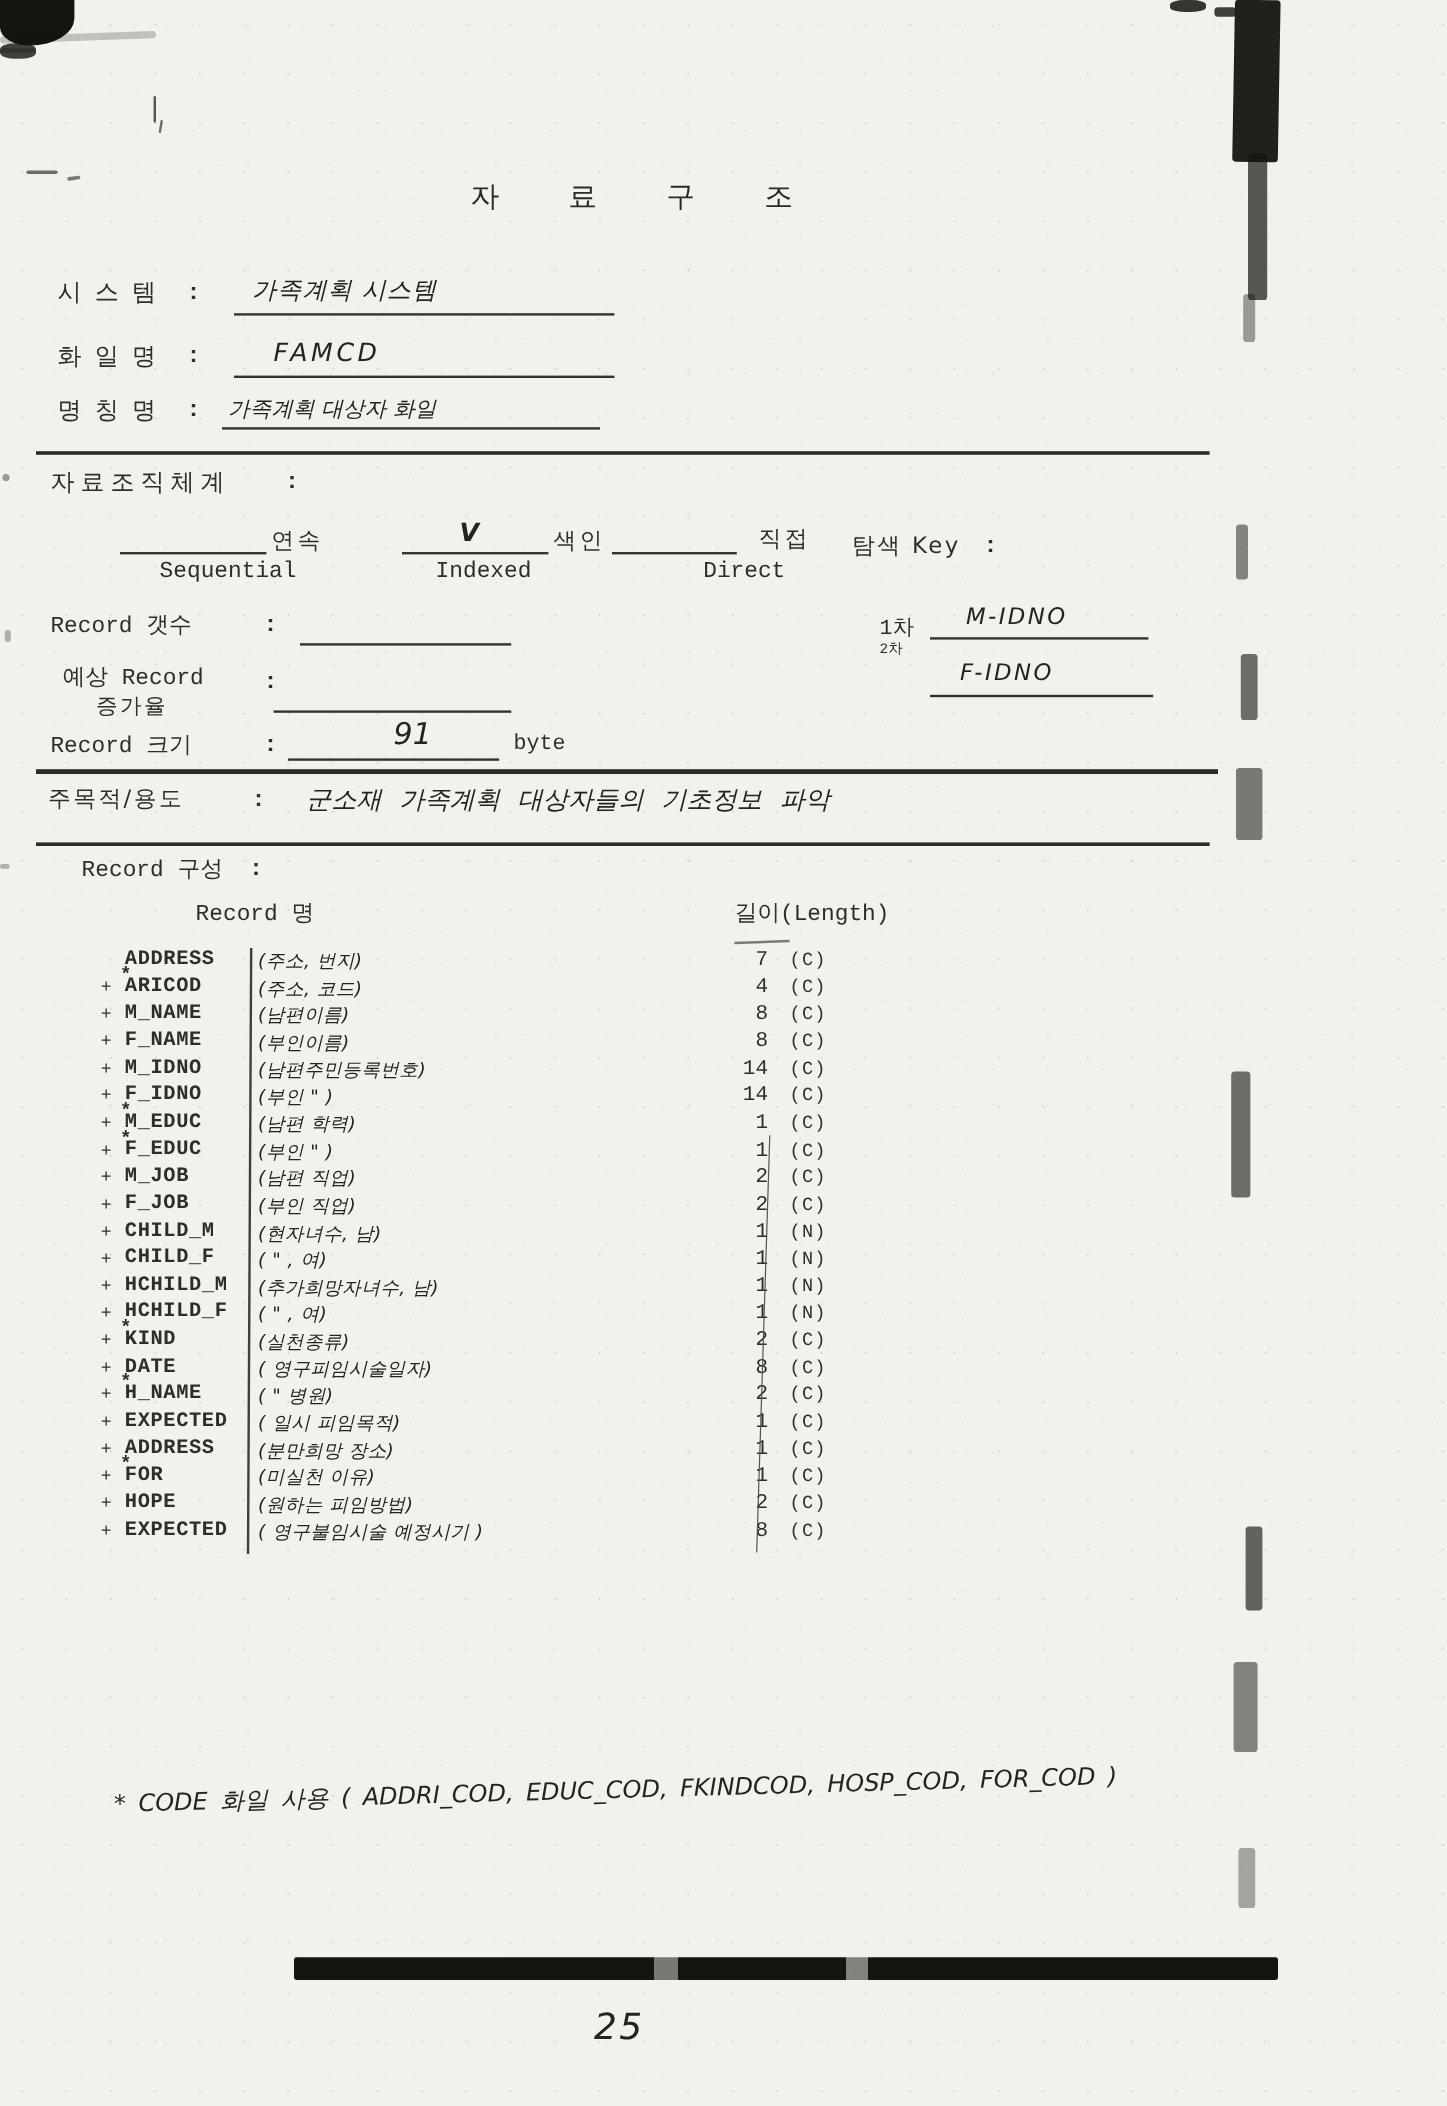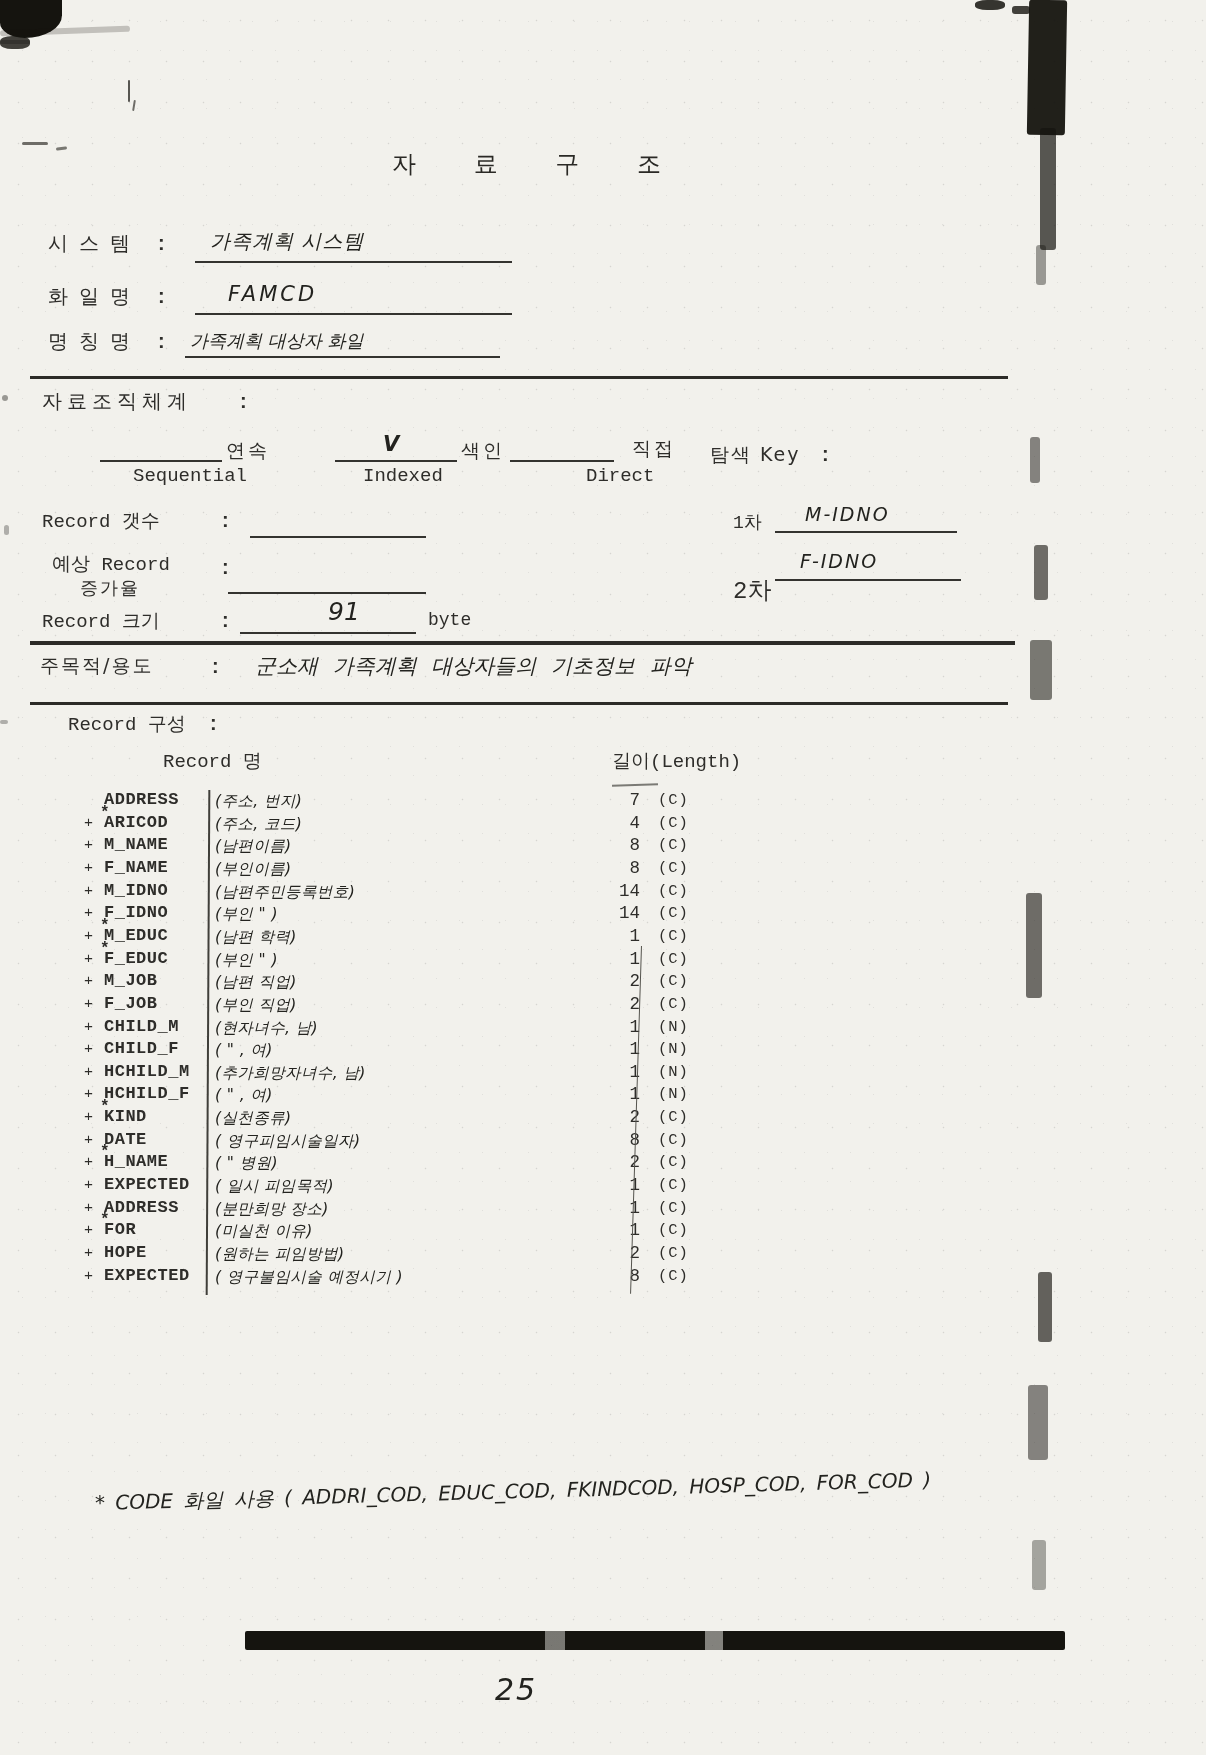--- a/index.html
+++ b/index.html
@@ -108,21 +108,21 @@
 
   <div class="abs typed" style="left:733px;top:510px;font-size:18px;">1차</div>
   <div class="abs hand" style="left:805px;top:503px;font-size:19px;letter-spacing:2px;">M-IDNO</div>
   <div class="abs uline" style="left:775px;top:531px;width:182px;"></div>
 
   <div class="abs typed" style="left:52px;top:551px;font-size:19px;">예상 Record</div>
   <div class="abs ko" style="left:80px;top:576px;font-size:18px;letter-spacing:2px;">증가율</div>
   <div class="abs colon" style="left:222px;top:556px;">:</div>
   <div class="abs uline" style="left:228px;top:592px;width:198px;"></div>
 
-  <div class="abs typed" style="left:733px;top:574px;font-size:24px;">2차</div>
+  <div class="abs typed" style="left:733px;top:532px;font-size:12px;">2차</div>
   <div class="abs hand" style="left:800px;top:550px;font-size:19px;letter-spacing:2px;">F-IDNO</div>
   <div class="abs uline" style="left:775px;top:579px;width:186px;"></div>
 
   <div class="abs typed" style="left:42px;top:608px;font-size:19px;">Record 크기</div>
   <div class="abs colon" style="left:222px;top:609px;">:</div>
   <div class="abs hand" style="left:328px;top:597px;font-size:25px;">91</div>
   <div class="abs uline" style="left:240px;top:632px;width:176px;"></div>
   <div class="abs typed" style="left:428px;top:610px;font-size:18px;">byte</div>
 
   <div class="abs rule" style="left:30px;top:641px;width:985px;height:4px;"></div>

